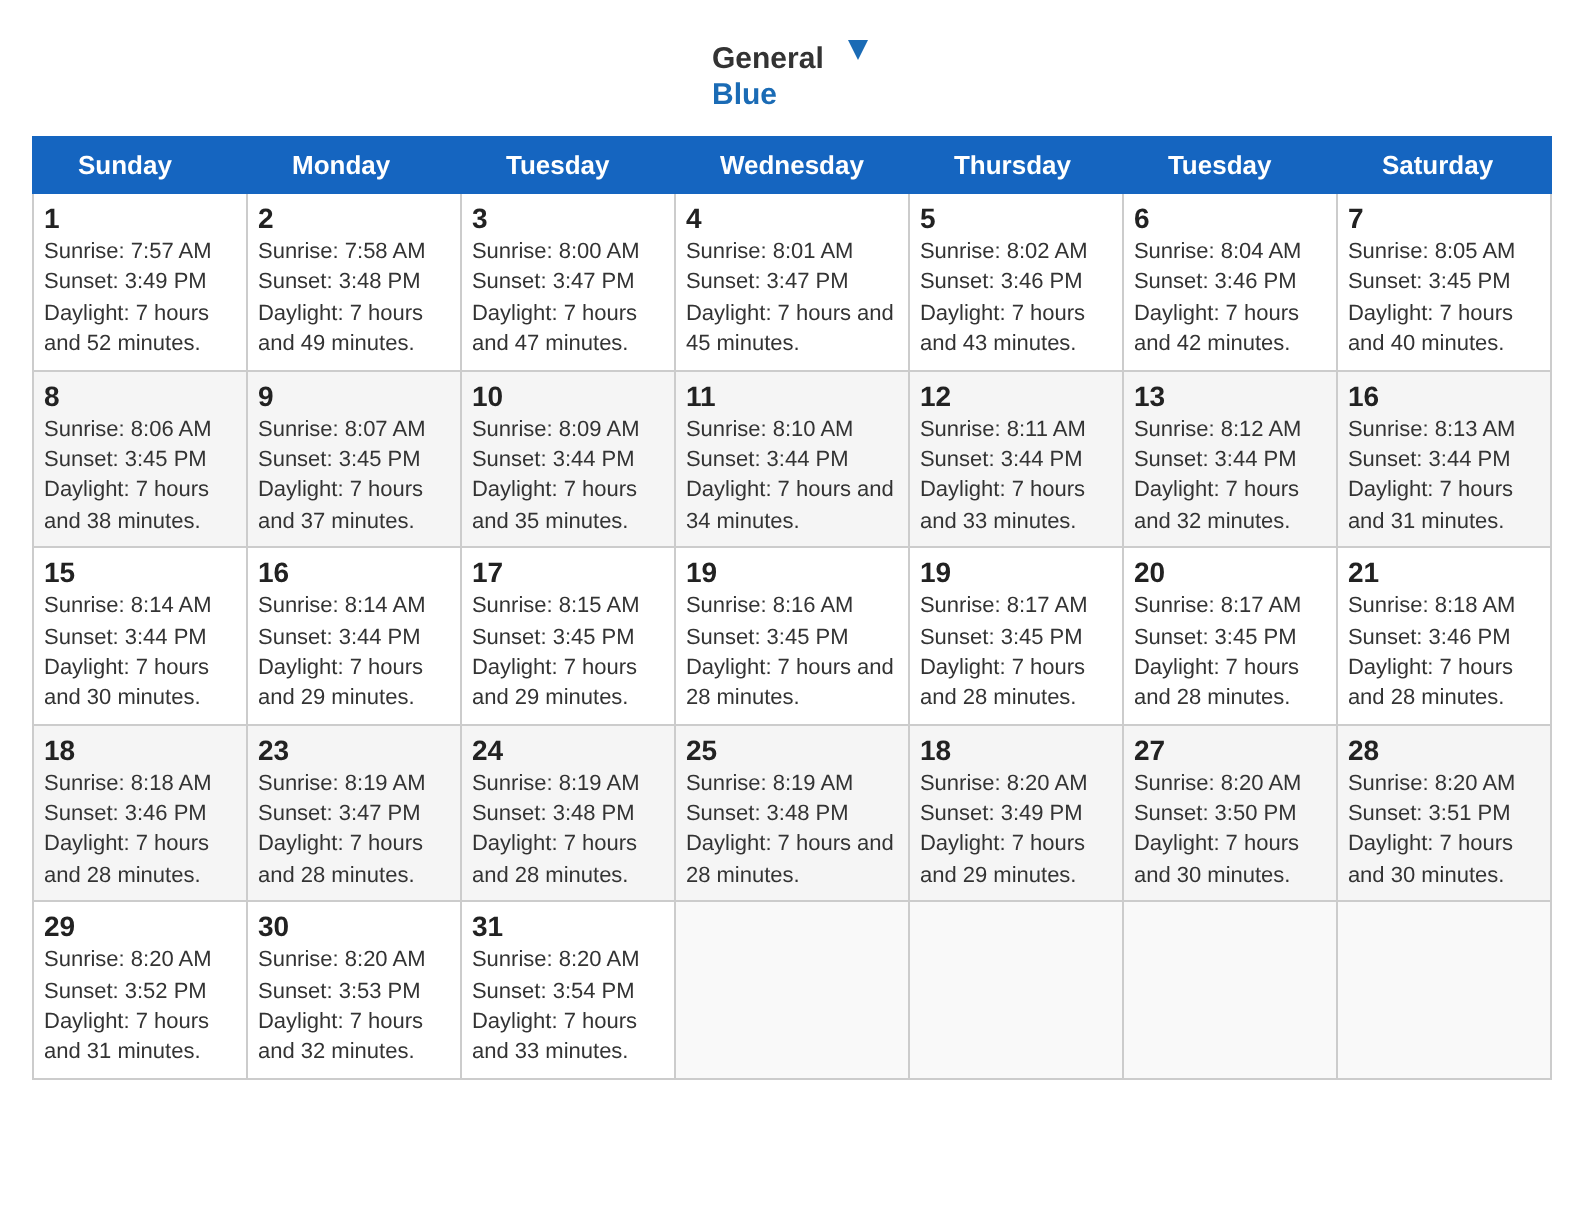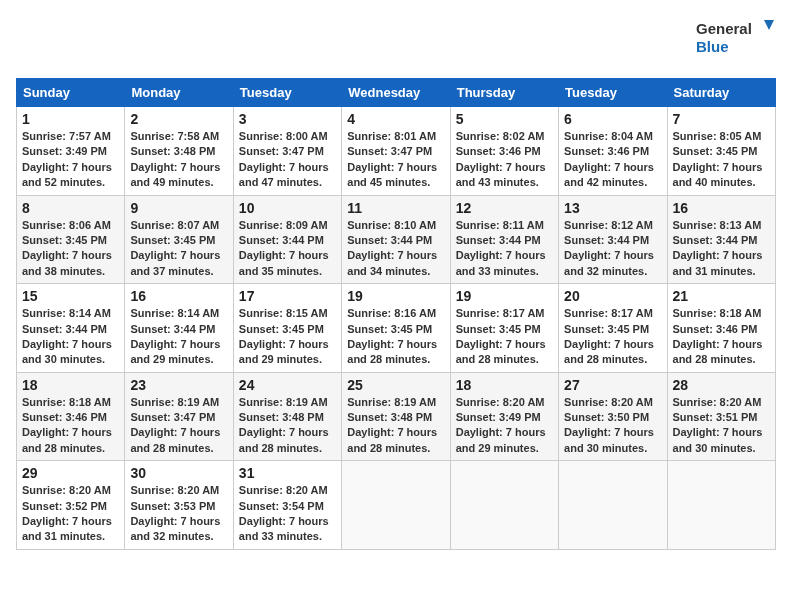--- a/index.html
+++ b/index.html
@@ -5,23 +5,23 @@
     * { box-sizing: border-box; margin: 0; padding: 0; }
     body {
       font-family: Arial, sans-serif;
       background: #fff;
       width: 792px;
       min-height: 612px;
       padding: 16px;
     }
     .header {
       display: flex;
-      justify-content: flex-end;
+      justify-content: center;
       align-items: flex-start;
-      margin-bottom: 18px;
+      margin-bottom: 8px;
     }
     .logo {
       display: flex;
       align-items: center;
       gap: 4px;
     }
     .title-block {
       text-align: right;
     }
     .month-title {
@@ -36,21 +36,21 @@
     }
     .calendar {
       width: 100%;
       border-collapse: collapse;
       font-size: 11px;
     }
     .calendar th {
       background: #1565c0;
       color: #fff;
       text-align: left;
-      padding: 6px 6px;
+      padding: 6px 22px;
       font-size: 13px;
       font-weight: bold;
       border: 1px solid #1565c0;
     }
     .calendar td {
       vertical-align: top;
       border: 1px solid #ccc;
       padding: 4px 5px;
       width: 107px;
       min-height: 80px;
@@ -62,21 +62,20 @@
     .day-num {
       font-size: 14px;
       font-weight: bold;
       display: block;
       margin-bottom: 2px;
       color: #222;
     }
     .day-info {
       color: #333;
       line-height: 1.4;
-      font-weight: bold;
     }
     .empty-cell {
       background: #f9f9f9 !important;
     }
   </style>
 </head>
 <body>
 
 <div class="header">
   <div class="logo">

